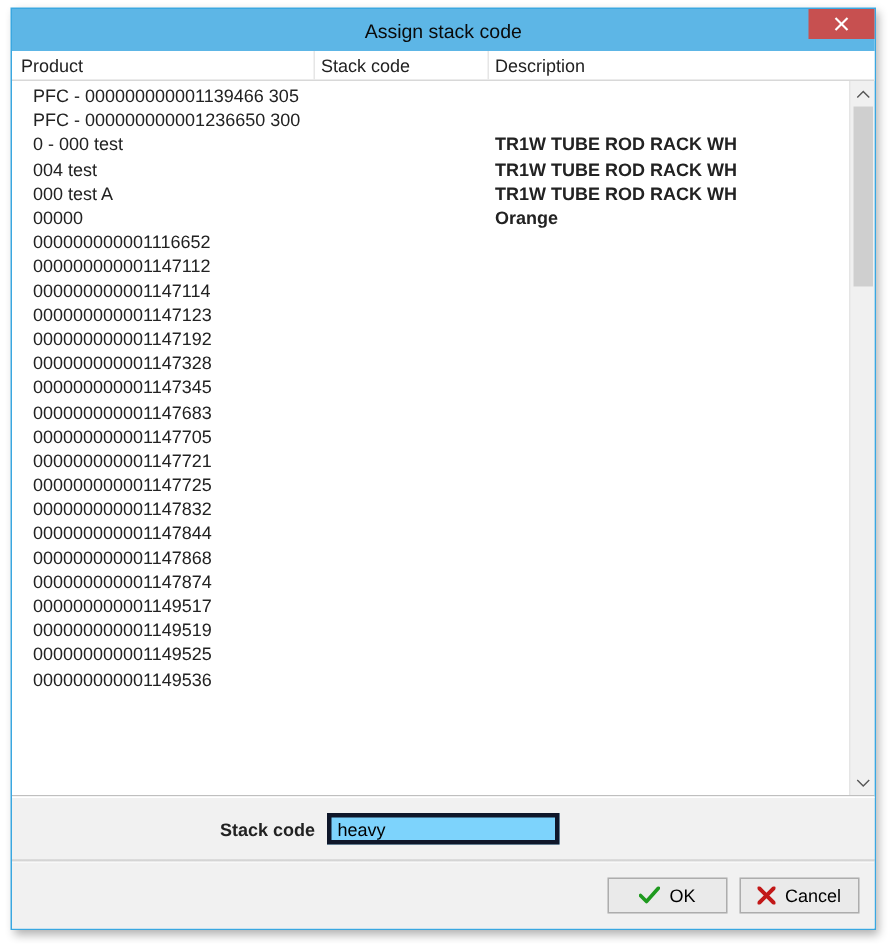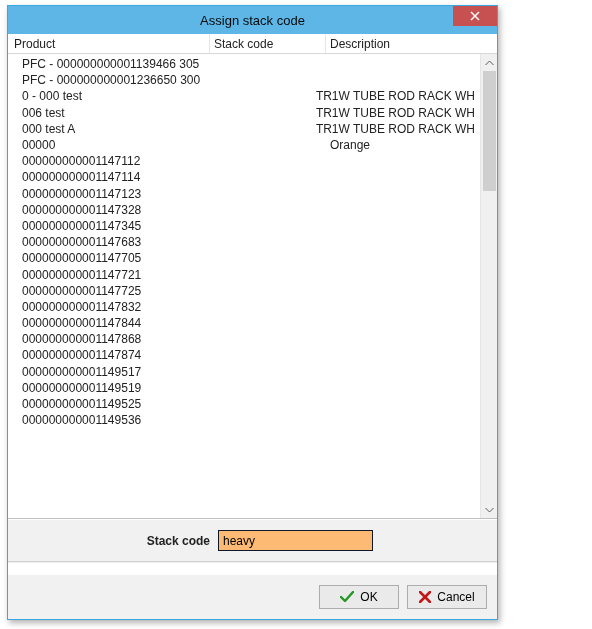--- a/index.html
+++ b/index.html
@@ -13,21 +13,21 @@
   .shadow-wrap {
     width: 592px;
     height: 629px;
     position: relative;
     background: #fff;
   }
   .window {
     position: absolute;
     left: 7px;
     top: 5px;
-    width: 491px;
+    width: 577px;
     height: 615px;
     border: 1px solid #3aa7e0;
     background: #fff;
     box-shadow: 2px 3px 6px rgba(0,0,0,0.30);
     display: flex;
     flex-direction: column;
   }
   .titlebar {
     height: 28px;
     background: #5db6e6;
@@ -90,21 +90,21 @@
   .row {
     display: flex;
     height: 16.2px;
     align-items: center;
     white-space: nowrap;
     font-size: 12px;
     color: #222;
   }
   .c-product { width: 200px; padding-left: 12px; }
   .c-stack   { width: 116px; padding-left: 4px; }
-  .c-desc    { flex: 1; padding-left: 4px; }
+  .c-desc    { flex: 1; padding-left: 4px; font-weight: bold; }
   .vscroll {
     width: 17px;
     background: #f0f0f0;
     position: relative;
     border-left: 1px solid #e5e5e5;
   }
   .vscroll .arrow {
     position: absolute;
     left: 0;
     width: 100%;
@@ -136,41 +136,40 @@
     width: 200px;
     text-align: right;
     font-weight: bold;
     padding-right: 8px;
     font-size: 12px;
     color: #222;
   }
   .form-input {
     width: 155px;
     height: 21px;
-    border: 1px solid #0f172a;
-    background: #fdba74;
+    border: 3px solid #0f172a;
+    background: #7dd3fc;
     padding: 0 4px;
     font: inherit;
     outline: none;
   }
   .sep {
     height: 2px;
     flex: 0 0 auto;
     background: linear-gradient(#bfbfbf, #ffffff);
   }
   .button-area {
     flex: 0 0 auto;
     height: 44px;
     background: #f1f1f1;
     display: flex;
     align-items: center;
     justify-content: flex-end;
     padding-right: 10px;
     gap: 8px;
-    margin-top: 12px;
   }
   .btn {
     height: 24px;
     min-width: 80px;
     background: #eaeaea;
     border: 1px solid #adadad;
     display: inline-flex;
     align-items: center;
     justify-content: center;
     gap: 6px;
@@ -213,46 +212,56 @@
             <div class="c-product"> PFC - 000000000001236650 300</div>
             <div class="c-stack"></div>
             <div class="c-desc"></div>
           </div>
           <div class="row">
             <div class="c-product">0 - 000 test</div>
             <div class="c-stack"></div>
             <div class="c-desc">TR1W TUBE ROD RACK WH</div>
           </div>
           <div class="row">
-            <div class="c-product">006 test</div>
+            <div class="c-product">004 test</div>
             <div class="c-stack"></div>
             <div class="c-desc">TR1W TUBE ROD RACK WH</div>
           </div>
           <div class="row">
             <div class="c-product">000 test A</div>
             <div class="c-stack"></div>
             <div class="c-desc">TR1W TUBE ROD RACK WH</div>
           </div>
           <div class="row">
             <div class="c-product">00000</div>
             <div class="c-stack"></div>
             <div class="c-desc">Orange</div>
           </div>
           <div class="row">
+            <div class="c-product">000000000001116652</div>
+            <div class="c-stack"></div>
+            <div class="c-desc"></div>
+          </div>
+          <div class="row">
             <div class="c-product">000000000001147112</div>
             <div class="c-stack"></div>
             <div class="c-desc"></div>
           </div>
           <div class="row">
             <div class="c-product">000000000001147114</div>
             <div class="c-stack"></div>
             <div class="c-desc"></div>
           </div>
           <div class="row">
             <div class="c-product">000000000001147123</div>
+            <div class="c-stack"></div>
+            <div class="c-desc"></div>
+          </div>
+          <div class="row">
+            <div class="c-product">000000000001147192</div>
             <div class="c-stack"></div>
             <div class="c-desc"></div>
           </div>
           <div class="row">
             <div class="c-product">000000000001147328</div>
             <div class="c-stack"></div>
             <div class="c-desc"></div>
           </div>
           <div class="row">
             <div class="c-product">000000000001147345</div>

